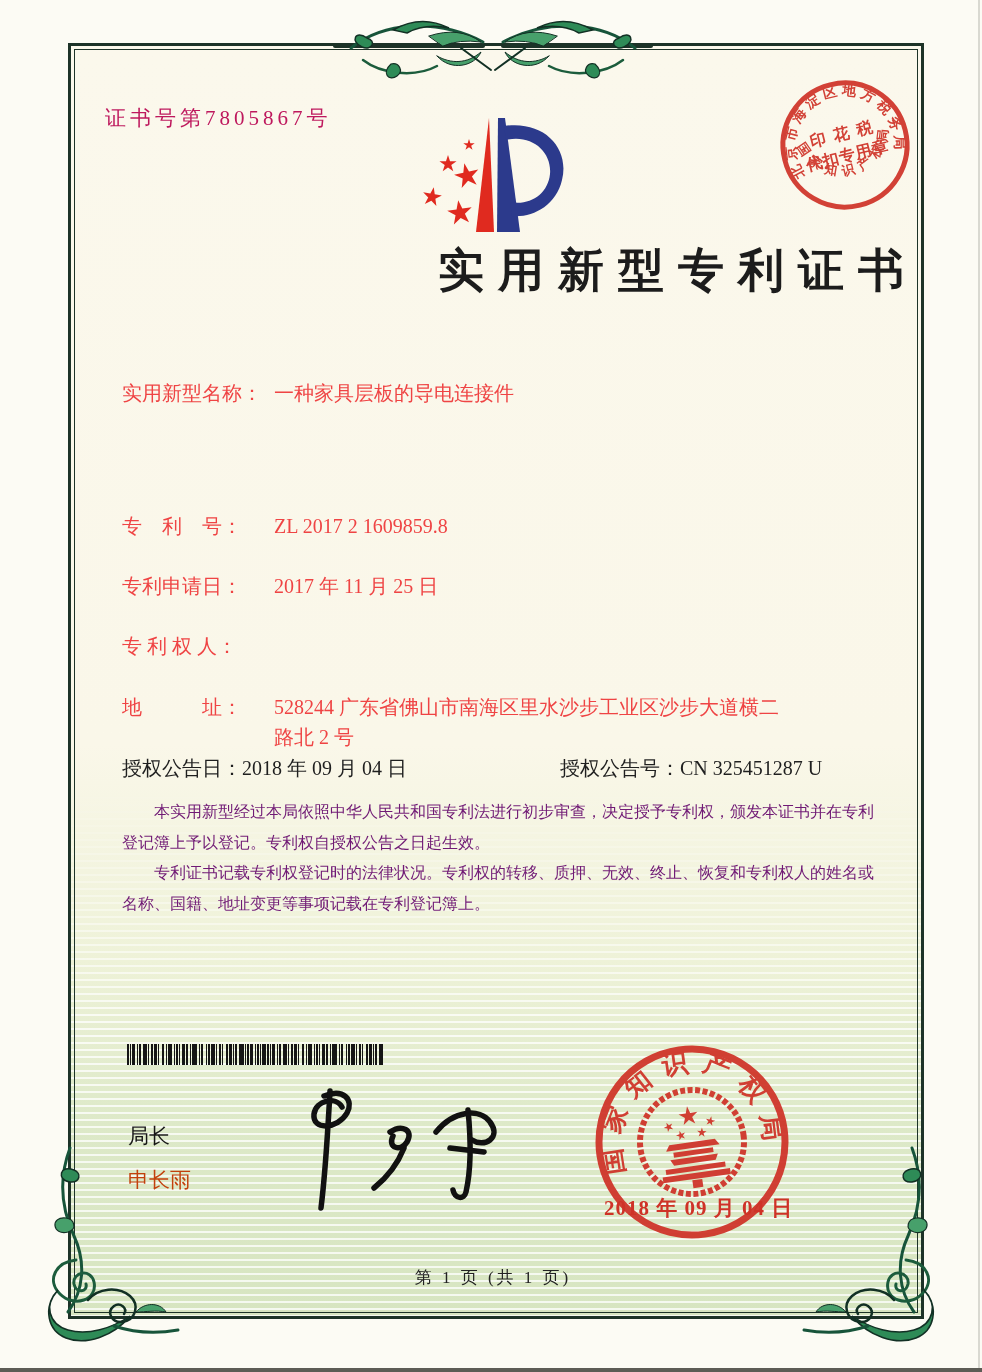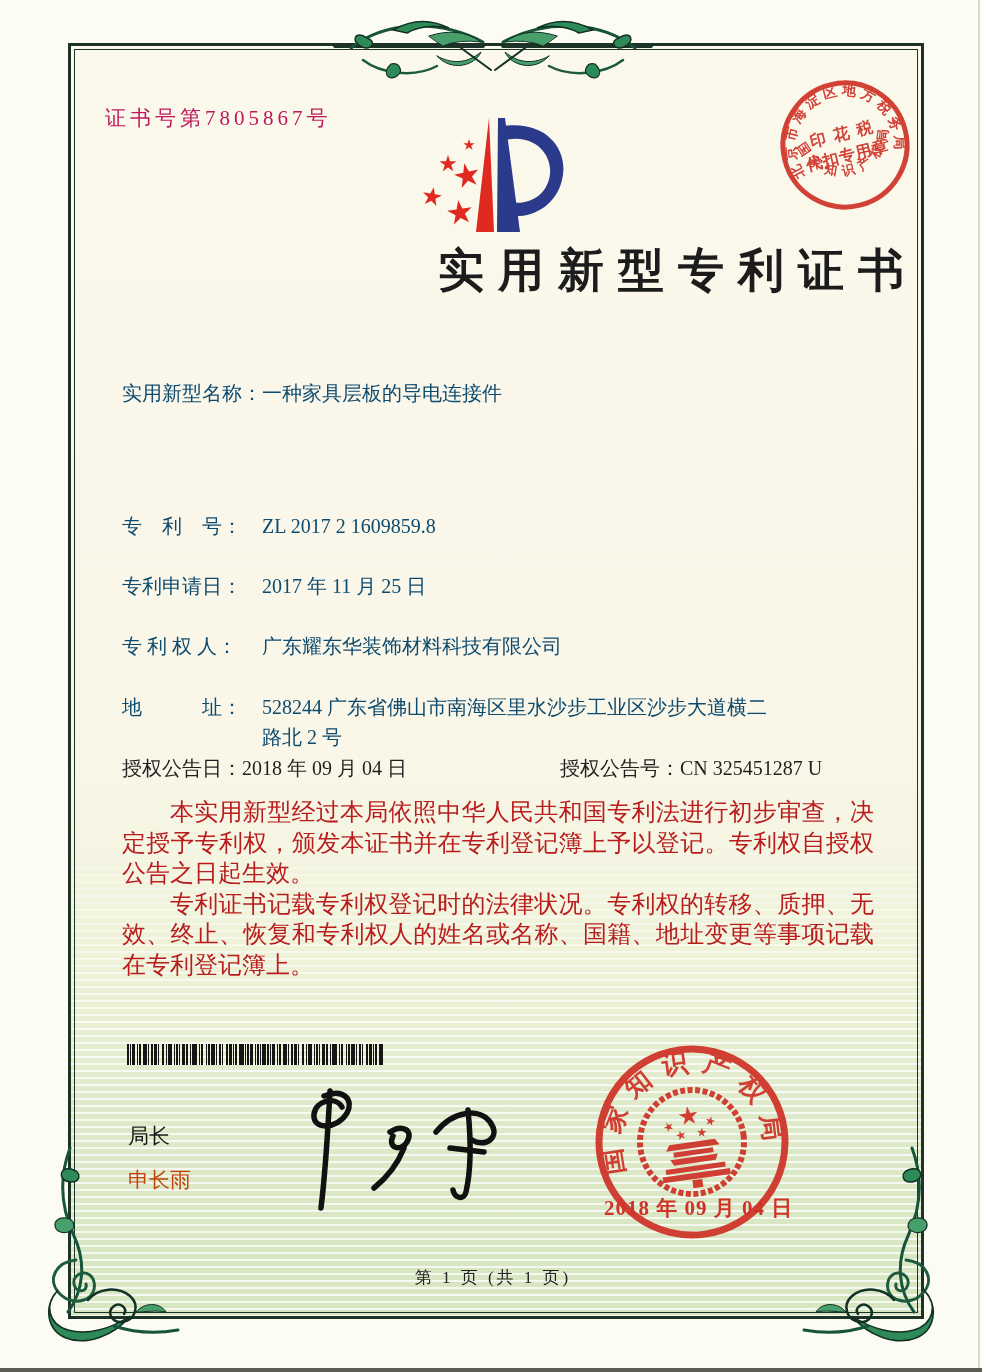--- a/index.html
+++ b/index.html
@@ -16,26 +16,26 @@
   .waves{position:absolute;left:0;right:0;top:58%;bottom:0;
          background:repeating-linear-gradient(180deg,rgba(255,255,255,.75) 0px,rgba(255,255,255,.75) 1.6px,rgba(255,255,255,0) 1.6px,rgba(255,255,255,0) 7px);
          -webkit-mask-image:linear-gradient(180deg,transparent 0%,#000 45%);
          mask-image:linear-gradient(180deg,transparent 0%,#000 45%);}
 
   .abs{position:absolute;}
   .cert-no{left:105px;top:104px;font-size:21px;letter-spacing:4px;color:#be185d;}
   .title{left:68px;top:240px;width:850px;text-align:right;font-size:46px;font-weight:700;
          letter-spacing:14px;color:#1c1c1c;}
 
-  .field{left:122px;width:760px;display:flex;font-size:20px;color:#0c4a6e;line-height:30px;}
+  .field{left:122px;width:760px;display:flex;font-size:20px;color:#ef4444;line-height:30px;gap:12px;}
   .flabel{flex:0 0 140px;white-space:pre;}
   .fvalue{flex:0 0 auto;max-width:508px;}
   .grant{font-size:20px;color:#1f1f1f;white-space:pre;}
 
-  .paras{left:122px;top:797px;width:752px;font-size:24px;line-height:30.5px;color:#b91c1c;text-align:justify;}
+  .paras{left:122px;top:797px;width:752px;font-size:16px;line-height:30.5px;color:#701a75;text-align:justify;}
   .paras p{margin:0;text-indent:2em;}
 
   .sig-title{left:128px;top:1122px;font-size:21px;color:#161616;font-family:"Liberation Sans","DejaVu Sans",sans-serif;}
   .sig-name{left:128px;top:1166px;font-size:21px;color:#c2410c;font-family:"Liberation Sans","DejaVu Sans",sans-serif;}
 
   .seal-date{left:604px;top:1194px;font-size:21px;font-weight:700;color:#cf3227;letter-spacing:1px;white-space:pre;}
   .footer{left:68px;top:1266px;width:850px;text-align:center;font-size:17px;letter-spacing:3px;color:#222;}
   svg{display:block;}
 </style>
 </head>
@@ -137,21 +137,20 @@
   <div class="abs field" style="top:511px">
     <span class="flabel">专　利　号：</span>
     <span class="fvalue">ZL 2017 2 1609859.8</span>
   </div>
   <div class="abs field" style="top:571px">
     <span class="flabel">专利申请日：</span>
     <span class="fvalue">2017 年 11 月 25 日</span>
   </div>
   <div class="abs field" style="top:631px">
     <span class="flabel">专 利 权 人：</span>
-    <span class="fvalue">广东耀东华装饰材料科技有限公司</span>
   </div>
   <div class="abs field" style="top:692px">
     <span class="flabel">地　　　址：</span>
     <span class="fvalue" style="max-width:505px">528244 广东省佛山市南海区里水沙步工业区沙步大道横二路北 2 号</span>
   </div>
 
   <div class="abs grant" style="left:122px;top:755px"><span>授权公告日：</span><span>2018 年 09 月 04 日</span></div>
   <div class="abs grant" style="left:560px;top:755px"><span>授权公告号：</span><span>CN 325451287 U</span></div>
 
   <div class="abs paras">

